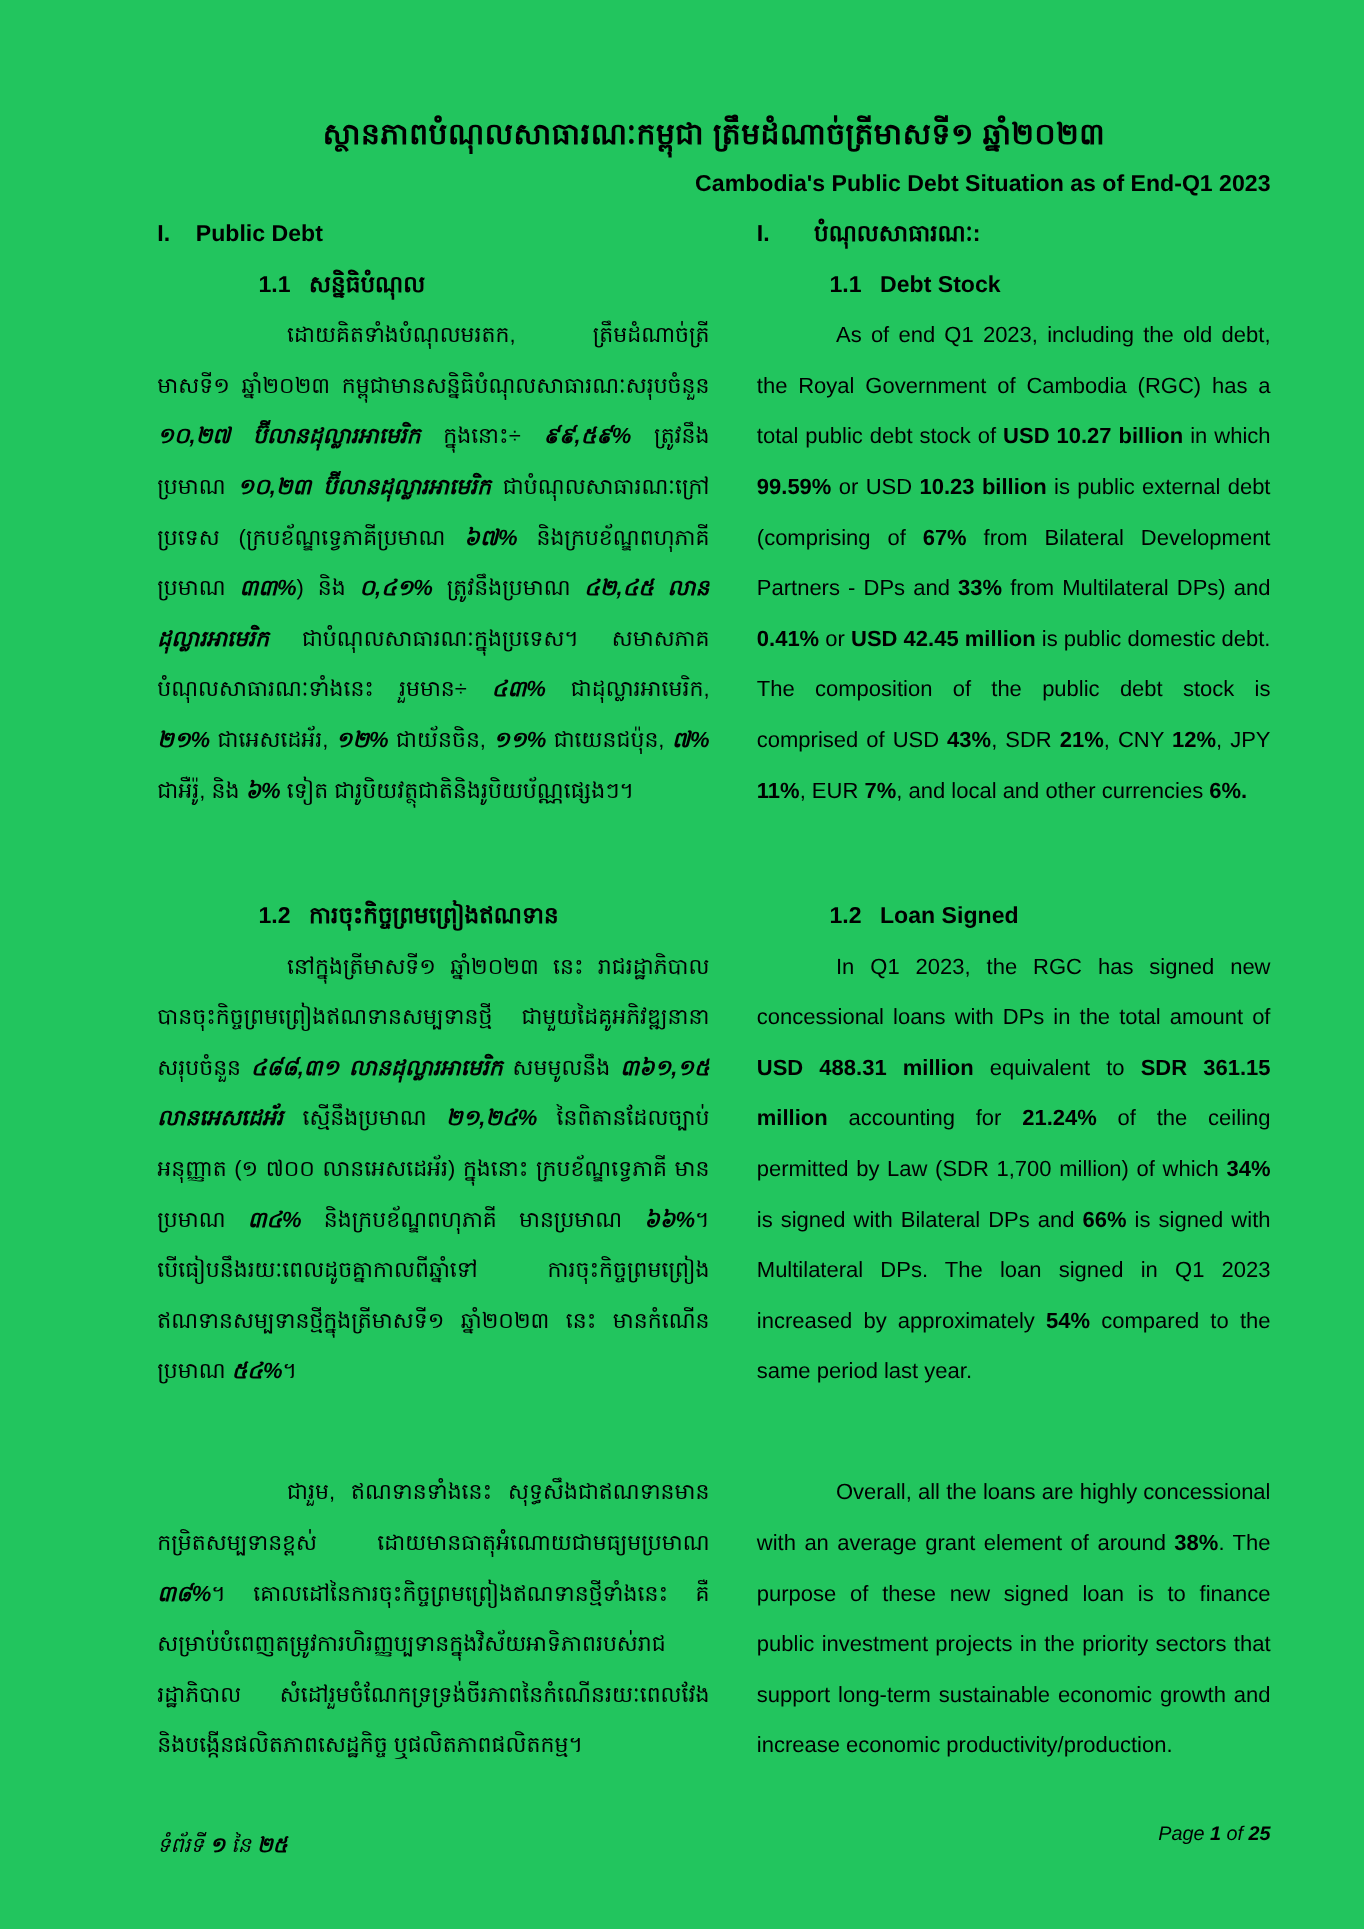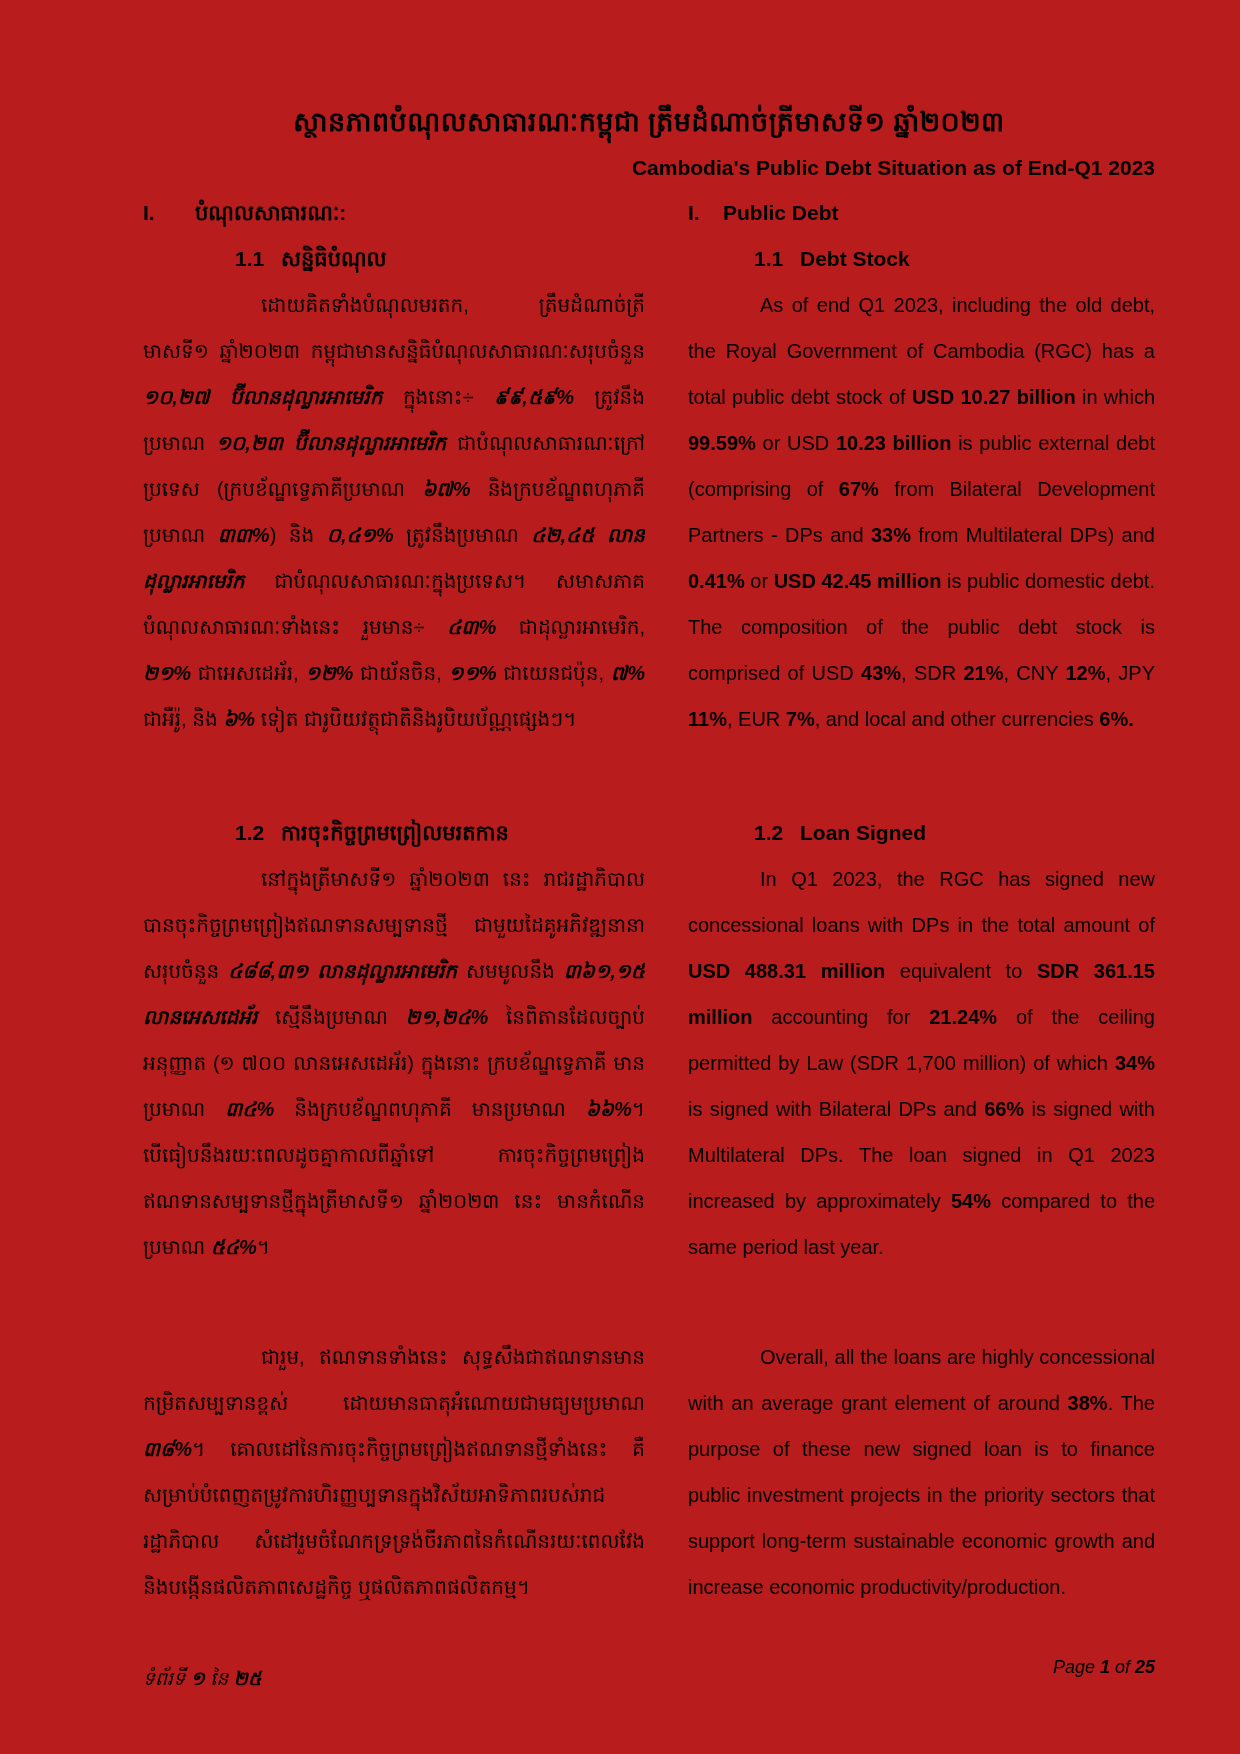--- a/index.html
+++ b/index.html
@@ -1,20 +1,20 @@
 <!DOCTYPE html>
 <html><head>
 <meta charset="utf-8">
 <style>
   html,body{margin:0;padding:0;background:#e8e8e8;}
   .page{
     position:relative;
     width:1240px;height:1754px;
     margin:0 auto;
-    background:#b91c1c;
+    background:#22c55e;
     color:#000;
     font-family:"Liberation Sans", sans-serif;
     overflow:hidden;
     box-sizing:border-box;
     padding:98px 85px 0 143px;
   }
   
   .title-km{
     text-align:center;
     font-weight:bold;
@@ -74,28 +74,28 @@
 </head>
 <body>
 
 <div class="page">
 
   <div class="title-km">ស្ថានភាពបំណុលសាធារណៈកម្ពុជា ត្រឹមដំណាច់ត្រីមាសទី១ ឆ្នាំ២០២៣</div>
   <div class="title-en">Cambodia's Public Debt Situation as of End-Q1 2023</div>
 
   <div class="columns">
 
+    <div class="cell en">
+      <div class="h">
+        <span class="num1">I.</span><span>Public Debt</span>
+      </div>
+    </div>
     <div class="cell km">
       <div class="h">
         <span class="num1">I.</span><span>បំណុលសាធារណៈ:</span>
-      </div>
-    </div>
-    <div class="cell en">
-      <div class="h">
-        <span class="num1">I.</span><span>Public Debt</span>
       </div>
     </div>
 
     <div class="cell km">
       <div class="h sub">
         <span class="num2">1.1</span><span>សន្និធិបំណុល</span>
       </div>
     </div>
     <div class="cell en">
       <div class="h sub">
@@ -105,21 +105,21 @@
 
     <div class="cell km kmp1">
       <div class="p"><span>ដោយគិតទាំងបំណុលមរតក, ត្រឹមដំណាច់ត្រីមាសទី១ ឆ្នាំ២០២៣ កម្ពុជាមានសន្និធិបំណុលសាធារណៈសរុបចំនួន </span><span class="b i">១០,២៧ ប៊ីលានដុល្លារអាមេរិក</span><span> ក្នុងនោះ÷ </span><span class="b i">៩៩,៥៩%</span><span> ត្រូវនឹងប្រមាណ </span><span class="b i">១០,២៣ ប៊ីលានដុល្លារអាមេរិក</span><span> ជាបំណុលសាធារណៈក្រៅប្រទេស (ក្របខ័ណ្ឌទ្វេភាគីប្រមាណ </span><span class="b i">៦៧%</span><span> និងក្របខ័ណ្ឌពហុភាគីប្រមាណ </span><span class="b i">៣៣%</span><span>) និង </span><span class="b i">០,៤១%</span><span> ត្រូវនឹងប្រមាណ </span><span class="b i">៤២,៤៥ លានដុល្លារអាមេរិក</span><span> ជាបំណុលសាធារណៈក្នុងប្រទេស។ សមាសភាគបំណុលសាធារណៈទាំងនេះ រួមមាន÷ </span><span class="b i">៤៣%</span><span> ជាដុល្លារអាមេរិក, </span><span class="b i">២១%</span><span> ជាអេសដេអ័រ, </span><span class="b i">១២%</span><span> ជាយ័នចិន, </span><span class="b i">១១%</span><span> ជាយេនជប៉ុន, </span><span class="b i">៧%</span><span> ជាអឺរ៉ូ, និង </span><span class="b i">៦%</span><span> ទៀត ជារូបិយវត្ថុជាតិនិងរូបិយប័ណ្ណផ្សេងៗ។</span></div>
     </div>
     <div class="cell en">
       <div class="p"><span>As of end Q1 2023, including the old debt, the Royal Government of Cambodia (RGC) has a total public debt stock of </span><span class="b">USD 10.27 billion</span><span> in which </span><span class="b">99.59%</span><span> or USD </span><span class="b">10.23 billion</span><span> is public external debt (comprising of </span><span class="b">67%</span><span> from Bilateral Development Partners - DPs and </span><span class="b">33%</span><span> from Multilateral DPs) and </span><span class="b">0.41%</span><span> or </span><span class="b">USD 42.45 million</span><span> is public domestic debt. The composition of the public debt stock is comprised of USD </span><span class="b">43%</span><span>, SDR </span><span class="b">21%</span><span>, CNY </span><span class="b">12%</span><span>, JPY </span><span class="b">11%</span><span>, EUR </span><span class="b">7%</span><span>, and local and other currencies </span><span class="b">6%.</span></div>
     </div>
 
     <div class="cell km">
       <div class="h sub">
-        <span class="num2">1.2</span><span>ការចុះកិច្ចព្រមព្រៀលមរតកាន</span>
+        <span class="num2">1.2</span><span>ការចុះកិច្ចព្រមព្រៀងឥណទាន</span>
       </div>
     </div>
     <div class="cell en">
       <div class="h sub">
         <span class="num2">1.2</span><span>Loan Signed</span>
       </div>
     </div>
 
     <div class="cell km kmp2">
       <div class="p"><span>នៅក្នុងត្រីមាសទី១ ឆ្នាំ២០២៣ នេះ រាជរដ្ឋាភិបាលបានចុះកិច្ចព្រមព្រៀងឥណទានសម្បទានថ្មី ជាមួយដៃគូអភិវឌ្ឍនានាសរុបចំនួន </span><span class="b i">៤៨៨,៣១ លានដុល្លារអាមេរិក</span><span> សមមូលនឹង </span><span class="b i">៣៦១,១៥ លានអេសដេអ័រ</span><span> ស្មើនឹងប្រមាណ </span><span class="b i">២១,២៤%</span><span> នៃពិតានដែលច្បាប់អនុញ្ញាត (១ ៧០០ លានអេសដេអ័រ) ក្នុងនោះ ក្របខ័ណ្ឌទ្វេភាគី មានប្រមាណ </span><span class="b i">៣៤%</span><span> និងក្របខ័ណ្ឌពហុភាគី មានប្រមាណ </span><span class="b i">៦៦%</span><span>។ បើធៀបនឹងរយៈពេលដូចគ្នាកាលពីឆ្នាំទៅ ការចុះកិច្ចព្រមព្រៀងឥណទានសម្បទានថ្មីក្នុងត្រីមាសទី១ ឆ្នាំ២០២៣ នេះ មានកំណើនប្រមាណ </span><span class="b i">៥៤%</span><span>។</span></div>

